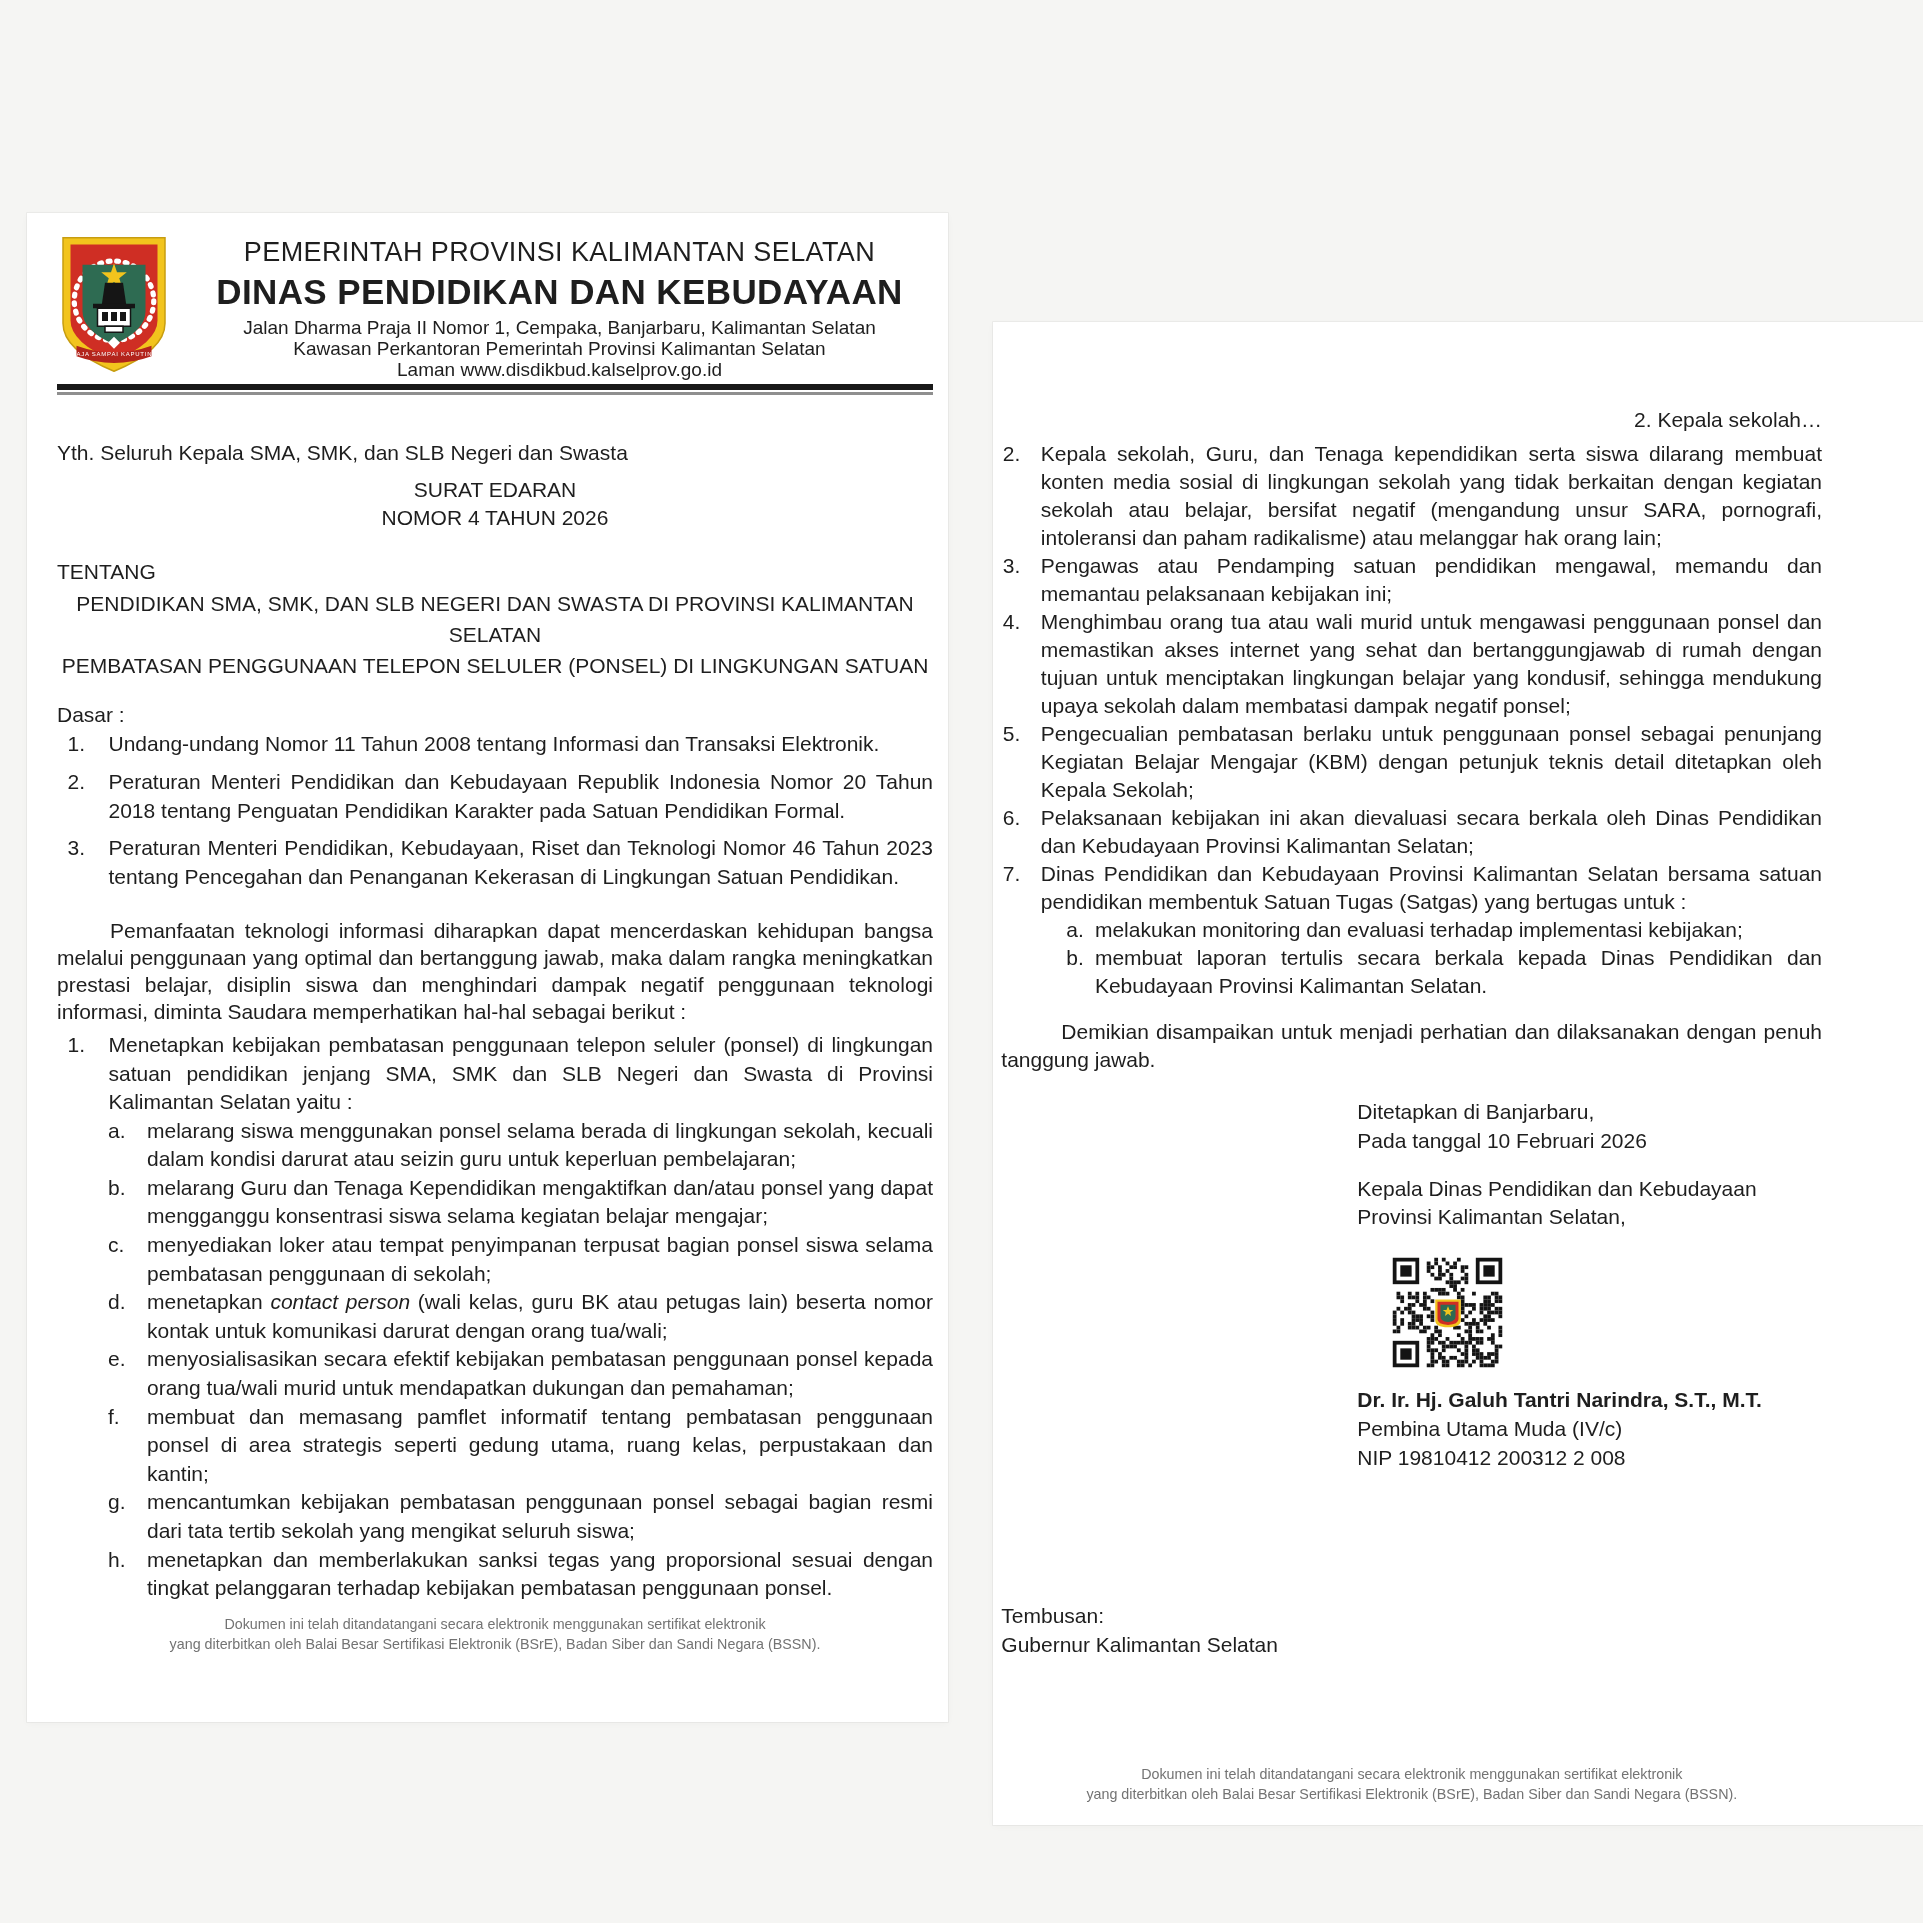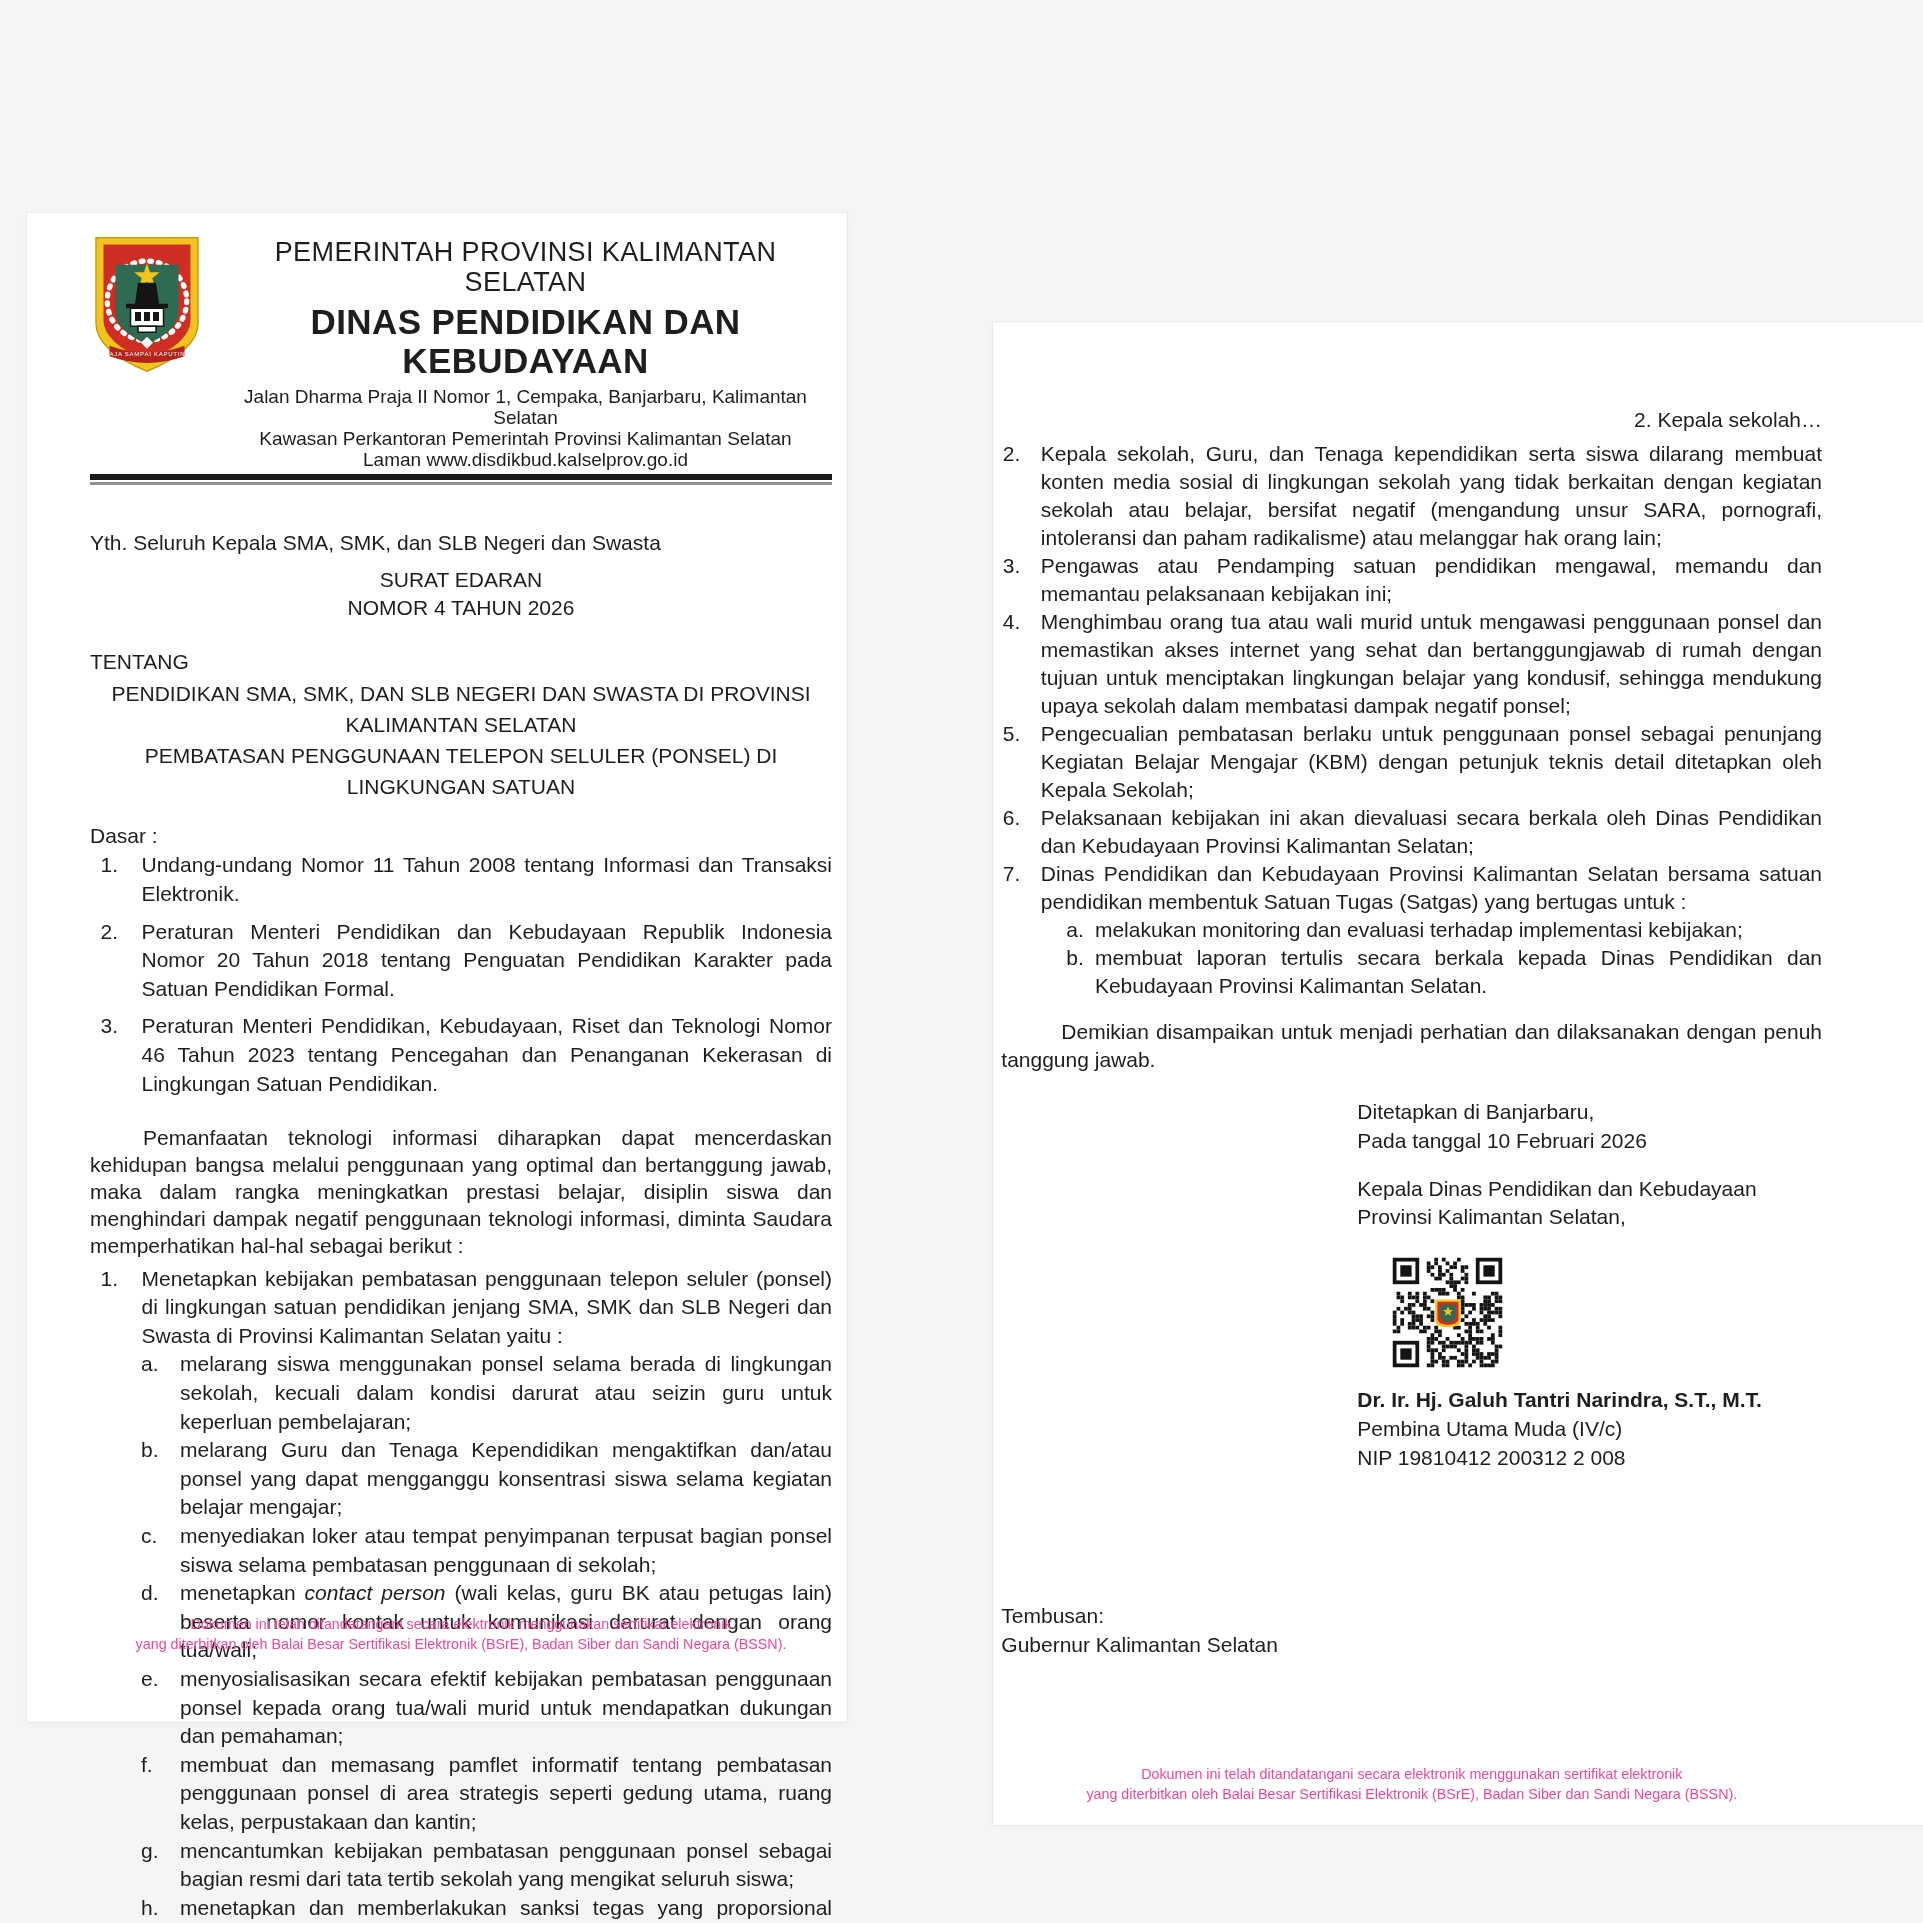--- a/index.html
+++ b/index.html
@@ -3,21 +3,21 @@
 <meta charset="utf-8">
 <style>
   html,body{margin:0;padding:0;}
   body{
     width:1924px;height:1924px;position:relative;overflow:hidden;
     background:#f5f5f3;
     font-family:"Liberation Sans","DejaVu Sans",sans-serif;
     color:#1e1e1e;
   }
   .page{position:absolute;background:#ffffff;box-shadow:0 0 0 0.8px rgba(0,0,0,.05),0 2.3px 7.5px rgba(0,0,0,.03);}
-  #page1{left:27px;top:213px;width:787px;height:1509px;padding-left:33px;}
+  #page1{left:27px;top:213px;width:921px;height:1509px;}
   #page1 .inner{padding:19.5px 15px 0 30px;position:relative;}
   #page2{left:993px;top:322px;width:930px;height:1503px;}
   #page2 .inner{padding:84px 101px 0 8.3px;position:relative;}
 
   
   .hdr{display:flex;gap:15px;align-items:flex-start;}
   .hdr .logo{width:114px;height:143px;flex:none;}
   .hdr .htxt{flex:1;text-align:center;padding-top:4.5px;}
   .h-gov{font-size:27px;letter-spacing:0.4px;line-height:30px;}
   .h-agency{font-size:35px;font-weight:bold;letter-spacing:0.4px;line-height:39px;margin-top:4.5px;}
@@ -35,21 +35,21 @@
   .li .no{flex:none;}
   .li .tx{flex:1;text-align:justify;}
   .l1{margin-left:10.5px;}
   .l1 .no{width:41px;}
   .dasar .l1{margin-top:9px;}
   .dasar .l1:first-child{margin-top:0.8px;}
   .para{margin-top:25.6px;font-size:21px;line-height:27px;text-align:justify;text-indent:53px;}
   .mainlist{margin-top:6px;}
   .l2{margin-left:51px;}
   .l2 .no{width:39px;}
-  .pfoot{position:absolute;left:30px;right:15px;text-align:center;font-size:14.3px;line-height:19.5px;color:#ec4899;}
+  .pfoot{position:absolute;left:30px;right:15px;text-align:center;font-size:14.3px;line-height:19.5px;color:#737373;}
   #page1 .pfoot{top:1402px;}
 
   
   .cont{text-align:right;font-size:21px;line-height:28px;}
   .p2 .li{font-size:21px;line-height:28px;margin-top:0;}
   .p2 .li.mt{margin-top:6px;}
   .p2 .l1{margin-left:1.5px;}
   .p2 .l1 .no{width:38px;}
   .p2 .l2b{margin-left:65px;}
   .p2 .l2b .no{width:28.6px;}

